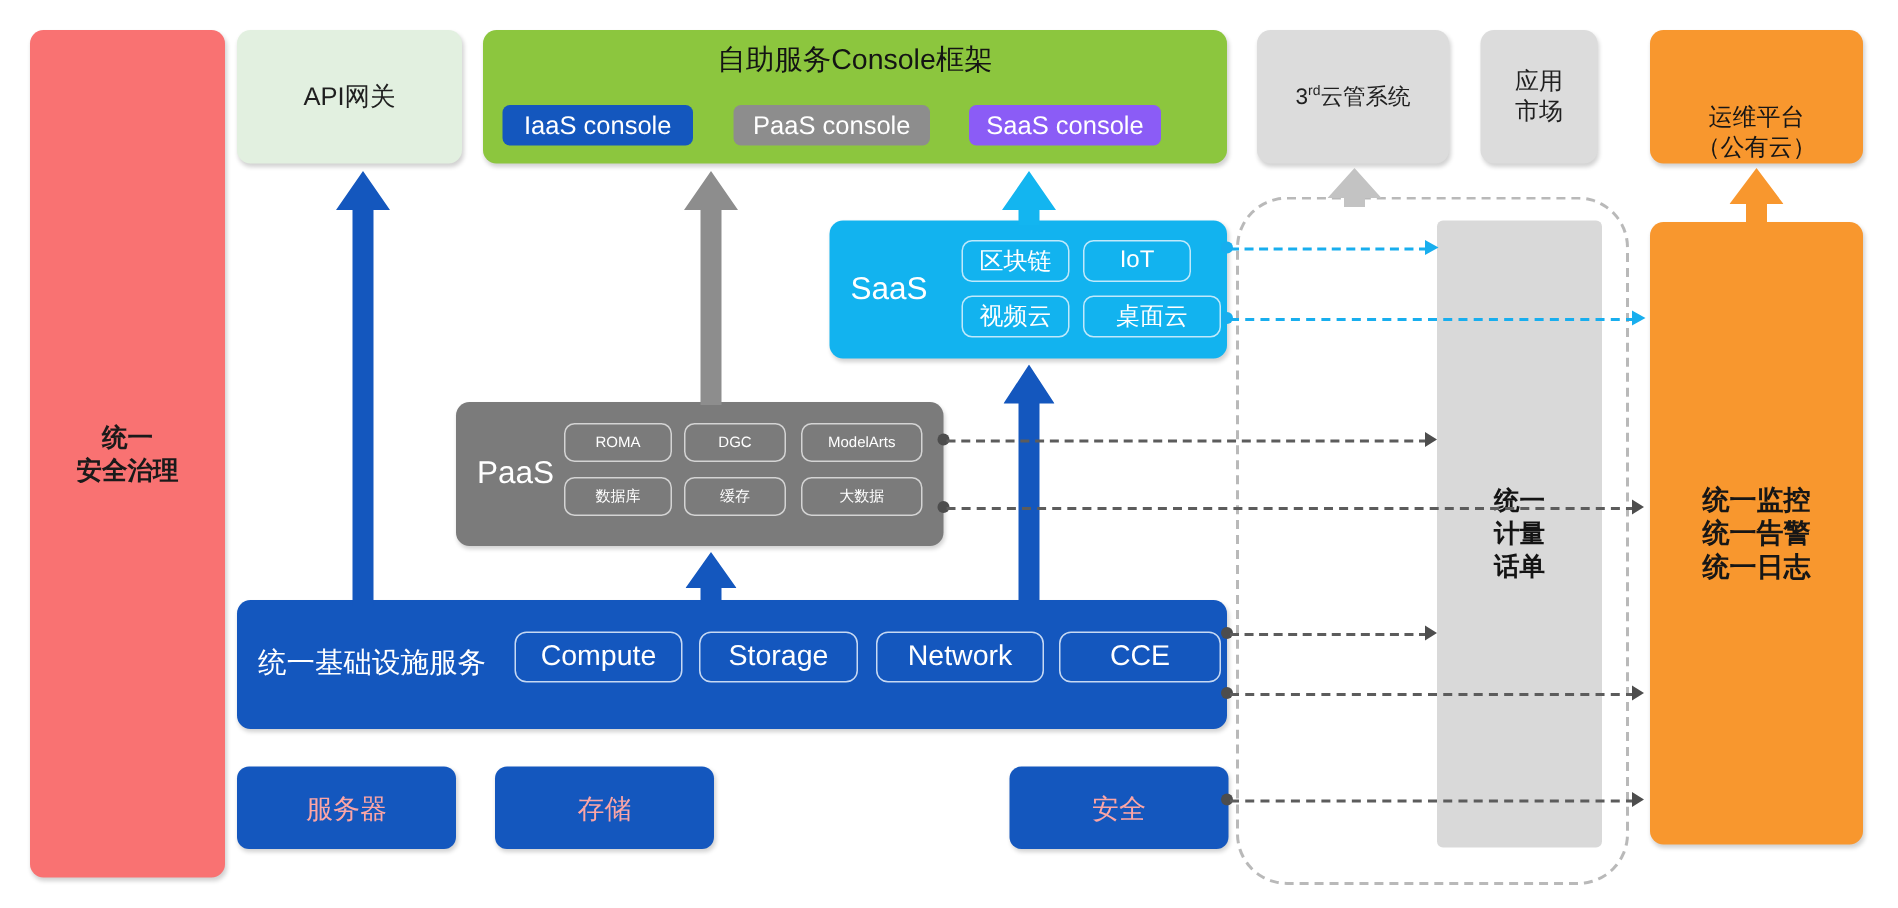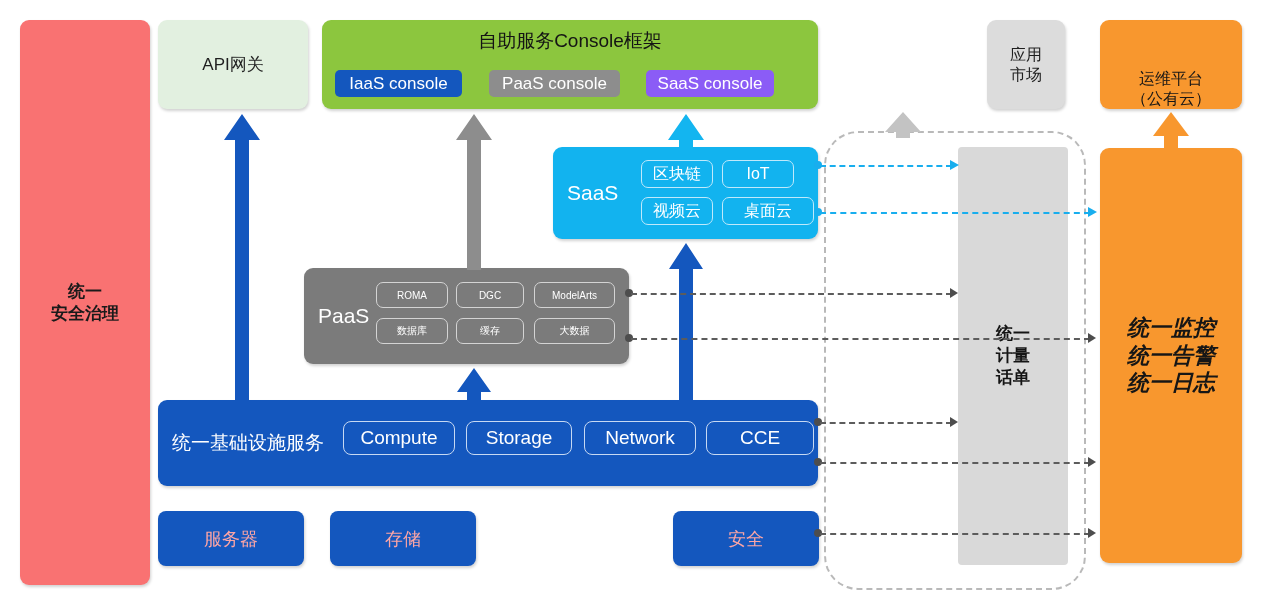--- a/index.html
+++ b/index.html
@@ -21,21 +21,21 @@
   #chip-iaas{left:335px;top:70px;width:127px;background:#1457be;}
   #chip-paas{left:489px;top:70px;width:131px;background:#8d8d8d;}
   #chip-saas{left:646px;top:70px;width:128px;background:#8b5cf6;}
 
   
   #third-cloud{left:838px;top:20px;width:128px;height:89px;background:#dcdcdc;border-radius:9px;color:#1f1f1f;font-size:15px;}
   #app-market{left:987px;top:20px;width:78px;height:89px;background:#dcdcdc;border-radius:9px;color:#1f1f1f;font-size:16px;}
 
   
   #ops-top{left:1100px;top:20px;width:142px;height:89px;background:#f8972e;border-radius:9px;color:#161616;font-size:16px;align-items:flex-end;}
-  #ops-main{left:1100px;top:148px;width:142px;height:415px;background:#f8972e;border-radius:9px;color:#161616;font-size:22px;font-weight:700;font-style:italic;}
+  #ops-main{left:1100px;top:148px;width:142px;height:415px;background:#f8972e;border-radius:9px;color:#161616;font-size:18px;font-weight:700;}
 
   
   #saas{left:553px;top:147px;width:265px;height:92px;background:#12b3ef;border-radius:9px;justify-content:flex-start;padding-left:14px;color:#fff;font-size:21px;}
   .saas-chip{position:absolute;height:28px;border:1.6px solid #bfe9fb;border-radius:7px;color:#fff;font-size:16px;display:flex;align-items:center;justify-content:center;box-sizing:border-box;}
   #saas-c1{left:641px;top:160px;width:72px;}
   #saas-c2{left:722px;top:160px;width:72px;}
   #saas-c3{left:641px;top:197px;width:72px;}
   #saas-c4{left:722px;top:197px;width:92px;}
 
   
@@ -104,20 +104,23 @@
   <div class="console-chip" id="chip-iaas">
       <span>IaaS console</span>
     </div>
   <div class="console-chip" id="chip-paas">
       <span>PaaS console</span>
     </div>
   <div class="console-chip" id="chip-saas">
       <span>SaaS console</span>
     </div>
 
+  <div class="box shadowed" id="third-cloud">
+    <span><span>3</span><sup>rd</sup><span>云管系统</span></span>
+  </div>
   <div class="box shadowed" id="app-market">
     <span class="nowrapline">应用
 市场</span>
   </div>
 
   <div class="box shadowed" id="ops-top">
     <span class="nowrapline">运维平台
 （公有云）</span>
   </div>
   <div class="box shadowed" id="ops-main">

